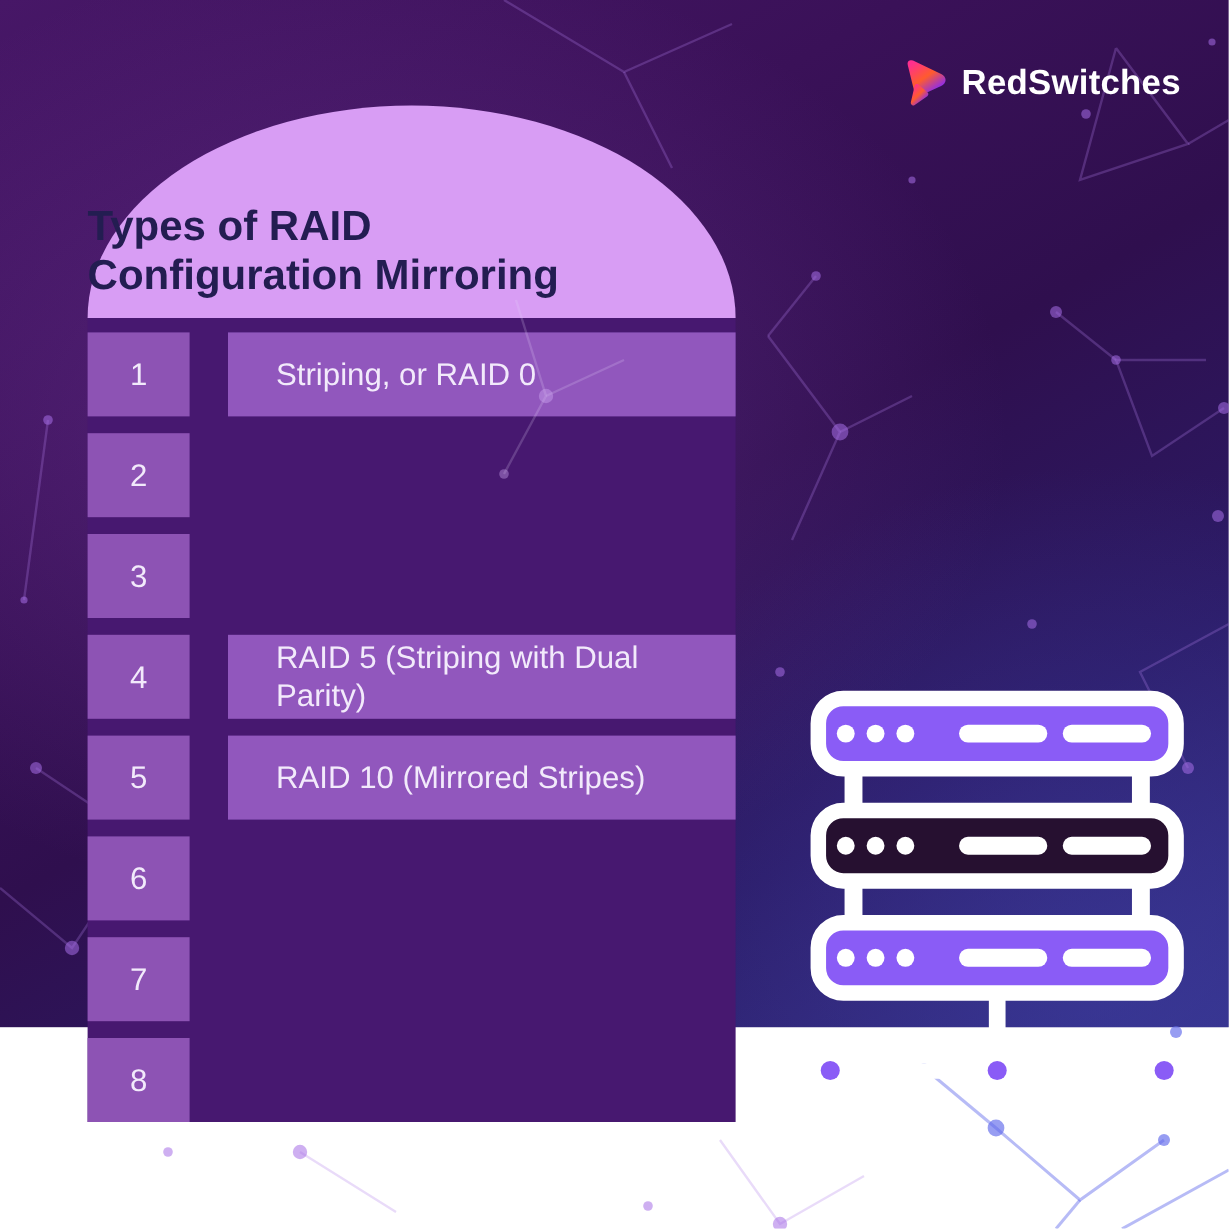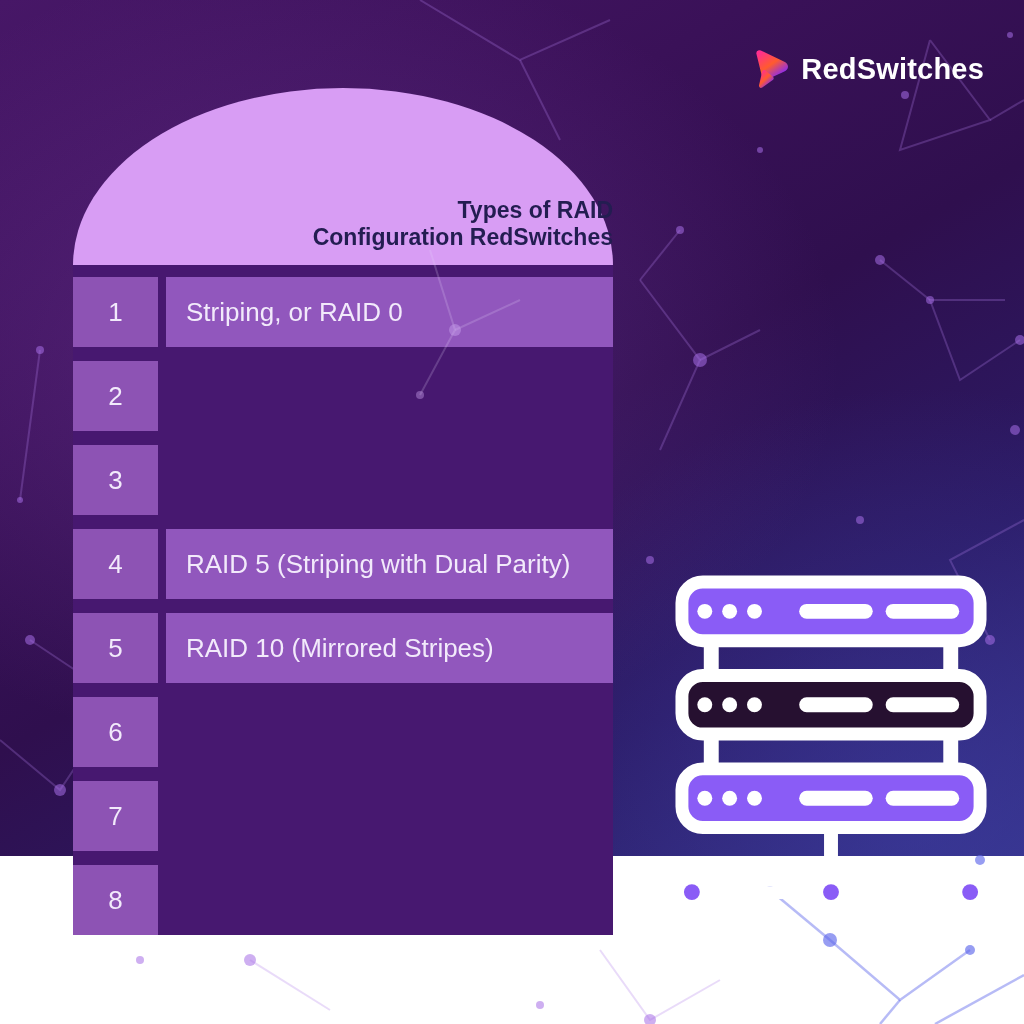--- a/index.html
+++ b/index.html
@@ -22,32 +22,32 @@
   .logo-mark{width:42px;height:46px;}
   .logo-text{color:#ffffff;font-size:29px;font-weight:700;letter-spacing:0.2px;}
 
   
   .panel{position:absolute;left:73px;top:88px;width:540px;z-index:2;}
   .dome{
     height:177px;background:#d89df4;position:relative;
     border-radius:270px 270px 0 0 / 177px 177px 0 0;
   }
   .dome-title{
-    position:absolute;bottom:14px;left:0;width:100%;text-align:right;
-    font-weight:700;font-size:23px;line-height:1.17;color:#231d51;
+    position:absolute;bottom:14px;left:0;width:100%;text-align:left;
+    font-weight:700;font-size:35px;line-height:1.17;color:#231d51;
   }
   .dome-title span{display:block;}
   .raid-table{
     background:#471870;padding-top:12px;
     display:flex;flex-direction:column;gap:14px;
   }
   .row{display:flex;gap:8px;height:70px;}
   .cell{display:flex;align-items:center;color:#f2eafb;font-size:26px;}
   .cell.num{width:85px;justify-content:center;background:rgba(144,85,183,0.96);}
-  .cell.label{flex:1;padding-left:20px;background:rgba(148,90,193,0.96);}
+  .cell.label{flex:1;padding-left:40px;background:rgba(148,90,193,0.96);margin-left:24px;}
 
   
   .server{position:absolute;left:672px;top:574px;width:318px;height:346px;z-index:2;}
 </style>
 </head>
 <body>
 
 <div id="canvas">
 
   <svg class="constellation" viewBox="0 0 1024 1024" xmlns="http://www.w3.org/2000/svg">
@@ -116,21 +116,21 @@
       <path d="M9 7 L31 17.5 Q35.5 19.8 31 22 L14.5 29.5 Z" fill="url(#lg)" stroke="url(#lg)" stroke-width="6" stroke-linejoin="round"></path>
       <path d="M10.5 38 L13.5 25 L20.5 31 Z" fill="url(#lg)" stroke="url(#lg)" stroke-width="4" stroke-linejoin="round"></path>
     </svg>
     <span class="logo-text">RedSwitches</span>
   </div>
 
   <div class="panel">
     <div class="dome">
       <div class="dome-title">
         <span>Types of RAID</span>
-        <span>Configuration RedSwitches</span>
+        <span>Configuration Mirroring</span>
       </div>
     </div>
     <div class="raid-table">
 
         <div class="row">
           <div class="cell num">1</div>
           <div class="cell label">Striping, or RAID 0</div>
         </div>
 
         <div class="row">

